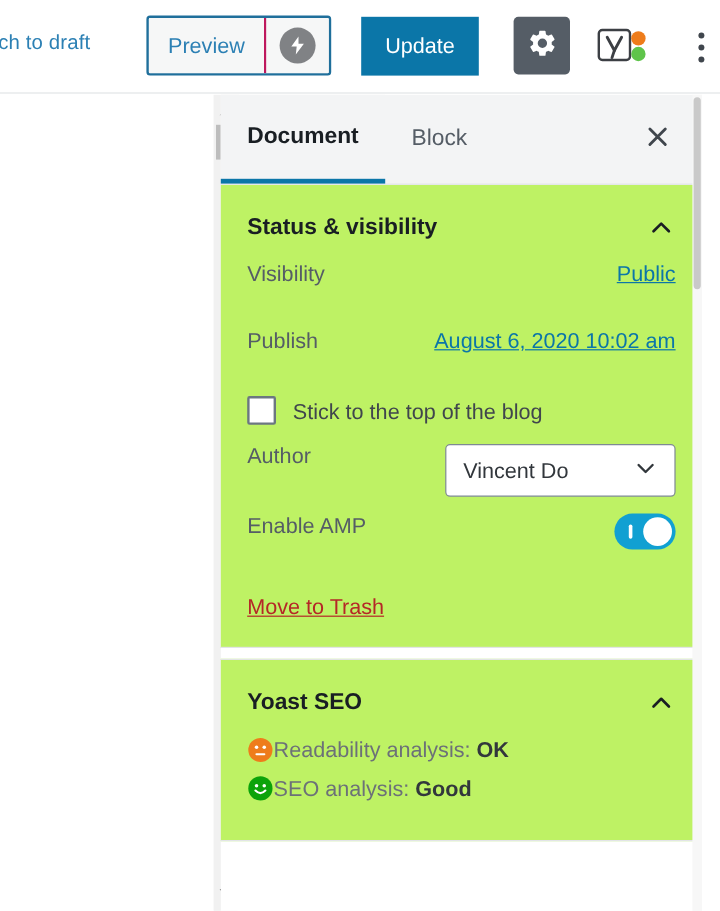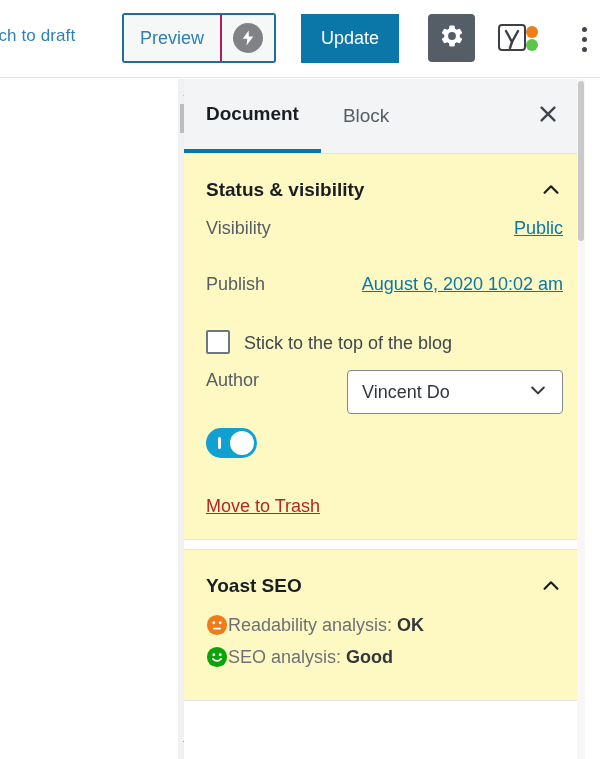--- a/index.html
+++ b/index.html
@@ -234,21 +234,21 @@
     top: 50%;
     transform: translateY(-50%);
     width: 34px; height: 34px;
     display: flex;
     align-items: center;
     justify-content: center;
   }
 
   
   .panel {
-    background: #fef9c3;
+    background: #bef264;
     border-bottom: 1px solid #e2e4e7;
     padding: 0 22px 22px 22px;
   }
   .panel + .panel {
     border-top: 1px solid #e2e4e7;
     margin-top: 9px;
   }
   .panel-header {
     display: flex;
     align-items: center;
@@ -304,21 +304,21 @@
     background: #ffffff;
     box-sizing: border-box;
     flex: none;
   }
   .checkbox-label {
     font-size: 18px;
     color: #40464d;
   }
 
   .select-box {
-    width: 216px;
+    width: 192px;
     height: 44px;
     border: 1px solid #7e8993;
     border-radius: 4px;
     background: #ffffff;
     display: flex;
     align-items: center;
     justify-content: space-between;
     padding: 0 14px;
     box-sizing: border-box;
   }
@@ -503,20 +503,21 @@
         <span class="select-text">Vincent Do</span>
         <span>
           <svg width="20" height="20" viewBox="0 0 24 24" aria-hidden="true">
             <path d="M5 9 L12 16 L19 9" stroke="#32373c" stroke-width="2.4" fill="none" stroke-linecap="round" stroke-linejoin="round"></path>
           </svg>
         </span>
       </span>
     </div>
 
     <div class="row">
+      <span class="row-label">Enable AMP</span>
       <span class="toggle">
         <span class="toggle-bar"></span>
         <span class="toggle-knob"></span>
       </span>
     </div>
 
     <a class="trash-link">Move to Trash</a>
   </div>
 
   <div class="panel">

